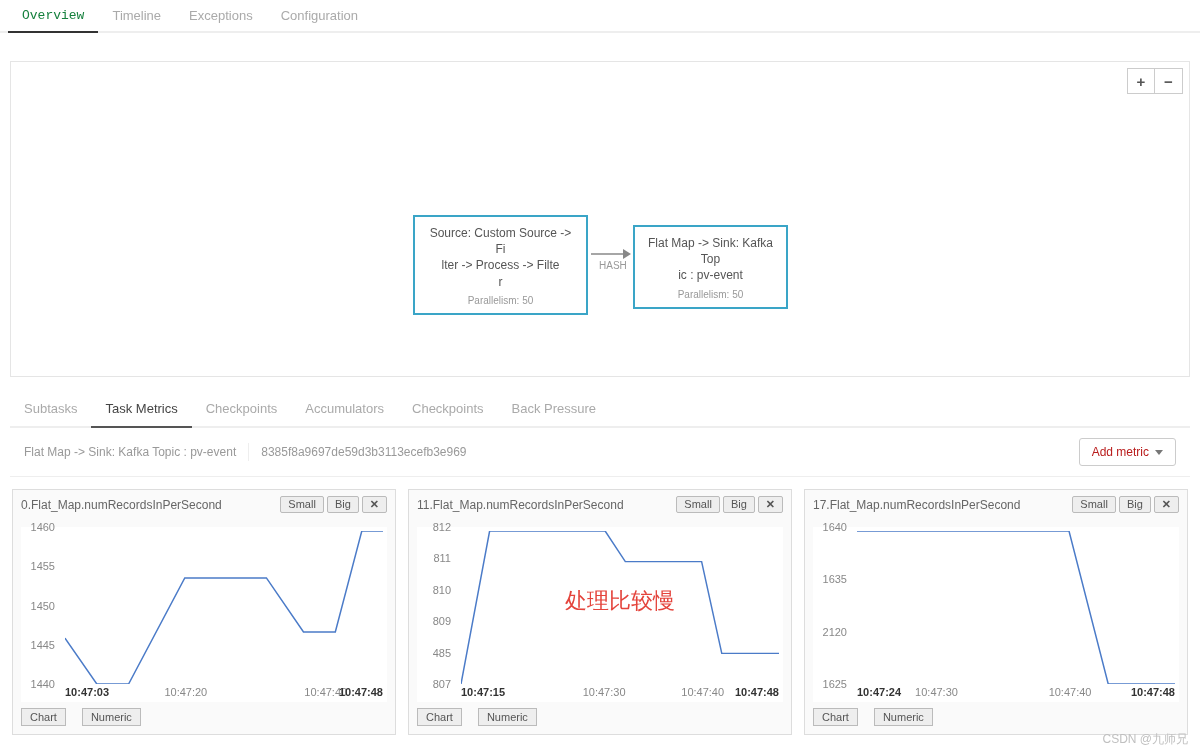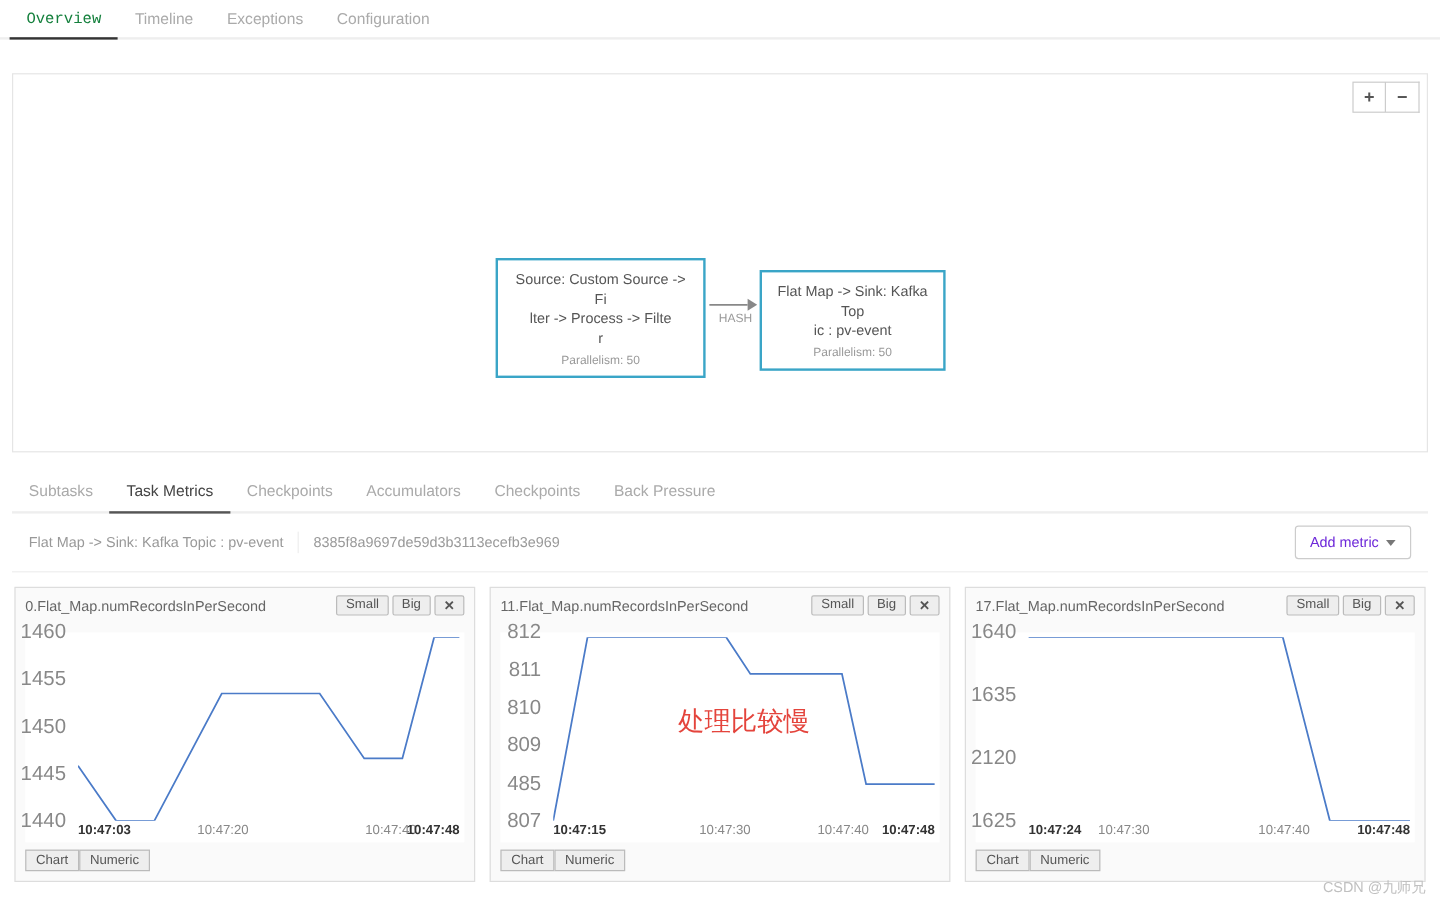--- a/index.html
+++ b/index.html
@@ -13,40 +13,40 @@
     .zoom-btn + .zoom-btn { border-left: none; }
     .graph-canvas { position: relative; width: 100%; height: 100%; }
     .node { position: absolute; border: 2px solid #3aa5c7; background: #fff; padding: 8px 10px 6px; text-align: center; font-size: 12px; line-height: 1.35; }
     .node .parallelism { font-size: 10px; color: #999; margin-top: 4px; }
     .edge-label { position: absolute; font-size: 10px; color: #999; }
     .sub-tabs { display: flex; border-bottom: 2px solid #eee; margin: 14px 10px 0; }
     .sub-tab { padding: 10px 14px; color: #aaa; cursor: pointer; }
     .sub-tab.active { color: #444; border-bottom: 2px solid #555; margin-bottom: -2px; }
     .meta-row { display: flex; align-items: center; padding: 10px 14px; border-bottom: 1px solid #eee; margin: 0 10px; color: #999; font-size: 12px; }
     .meta-row .sep { margin: 0 12px; border-left: 1px solid #eee; height: 18px; }
-    .add-metric { margin-left: auto; border: 1px solid #ccc; padding: 6px 12px; border-radius: 3px; color: #6d28d9; cursor: pointer; font-size: 12px; display: flex; gap: 6px; }
+    .add-metric { margin-left: auto; border: 1px solid #ccc; padding: 6px 12px; border-radius: 3px; color: #b91c1c; cursor: pointer; font-size: 12px; display: flex; gap: 6px; }
     .caret-down { display:inline-block; width:0; height:0; border-left:4px solid transparent; border-right:4px solid transparent; border-top:5px solid #777; margin-top:5px;}
     .panels { display: flex; gap: 12px; padding: 12px 12px 0; }
     .panel { flex: 1; border: 1px solid #ddd; background: #fafafa; padding: 6px 8px 8px; position: relative; }
     .panel-header { display: flex; align-items: center; margin-bottom: 14px; }
     .panel-title { color: #666; font-size: 12px; }
     .panel-actions { margin-left: auto; display: flex; gap: 3px; }
     .sm-btn { border: 1px solid #bbb; background: #eee; padding: 1px 7px; font-size: 11px; cursor: pointer; color: #555; border-radius: 2px; }
     .sm-btn.close { font-weight: bold; }
     .chart-area { height: 175px; position: relative; background: #fff; }
-    .y-labels { position: absolute; left: 0; top: 0; bottom: 18px; width: 40px; text-align: right; font-size: 17px; color: #888; }
+    .y-labels { position: absolute; left: 0; top: 0; bottom: 18px; width: 40px; text-align: right; font-size: 11px; color: #888; }
     .y-labels span { position: absolute; right: 6px; transform: translateY(-50%); }
     .plot { position: absolute; left: 44px; right: 4px; top: 4px; bottom: 18px; }
     .plot svg { width: 100%; height: 100%; }
     .series { stroke: #4b7bc8; stroke-width: 1.4; fill: none; }
     .x-labels { position: absolute; bottom: 0; left: 44px; right: 4px; height: 16px; font-size: 11px; color: #888; }
     .x-labels span { position: absolute; transform: translateX(-50%); }
     .x-labels span.bold,.y-labels span.bold { font-weight: bold; color: #333; }
     .annotation { position: absolute; color: #e4443c; font-size: 22px; font-weight: 400; left: 50%; top: 46%; transform: translate(-50%,-50%); pointer-events:none;}
-    .toggle-row { display: flex; gap: 0; margin-top: 6px; }
+    .toggle-row { display: flex; gap: 16px; margin-top: 6px; }
     .toggle-btn { border: 1px solid #bbb; background: #eee; padding: 2px 8px; font-size: 11px; cursor: pointer; color: #555; }
     .watermark { position: fixed; bottom: 6px; right: 12px; color: #c0c0c0; font-size: 12px; }
     .edge-arrow { position:absolute; top:50%; transform:translateY(-50%); }
     .edge-arrow svg { display:block; }
   </style>
 </head>
 <body>
 
 <div class="tabs">
   <div class="tab active">Overview</div>

